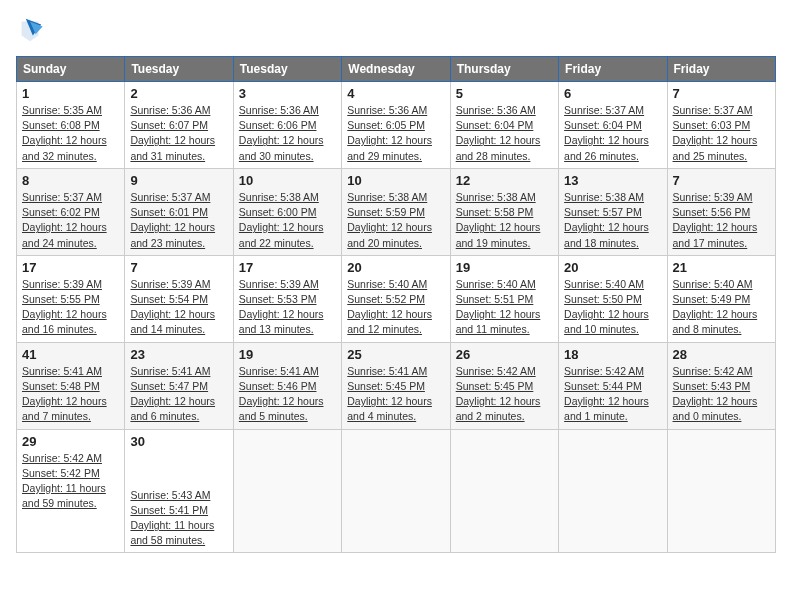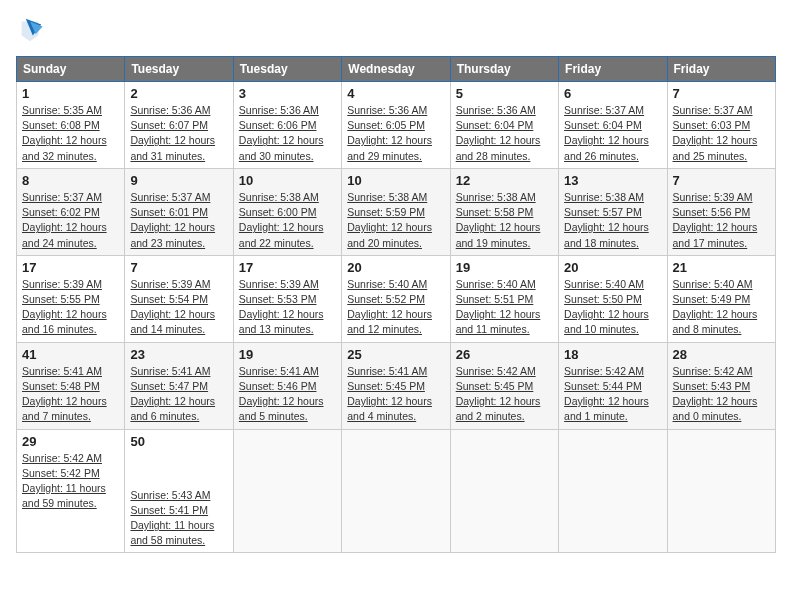--- a/index.html
+++ b/index.html
@@ -328,21 +328,21 @@
       </tr>
       <tr>
         <td>
           <span class="day-num">29</span>
           <div class="day-info" style="white-space: pre-line;">Sunrise: 5:42 AM
 Sunset: 5:42 PM
 Daylight: 11 hours
 and 59 minutes.</div>
         </td>
         <td>
-          <span class="day-num">50</span>
+          <span class="day-num">30</span>
           <div class="day-info" style="white-space: pre-line; margin-top: 39px;">Sunrise: 5:43 AM
 Sunset: 5:41 PM
 Daylight: 11 hours
 and 58 minutes.</div>
         </td>
         <td class="empty-cell"></td>
         <td class="empty-cell"></td>
         <td class="empty-cell"></td>
         <td class="empty-cell"></td>
         <td class="empty-cell"></td>

